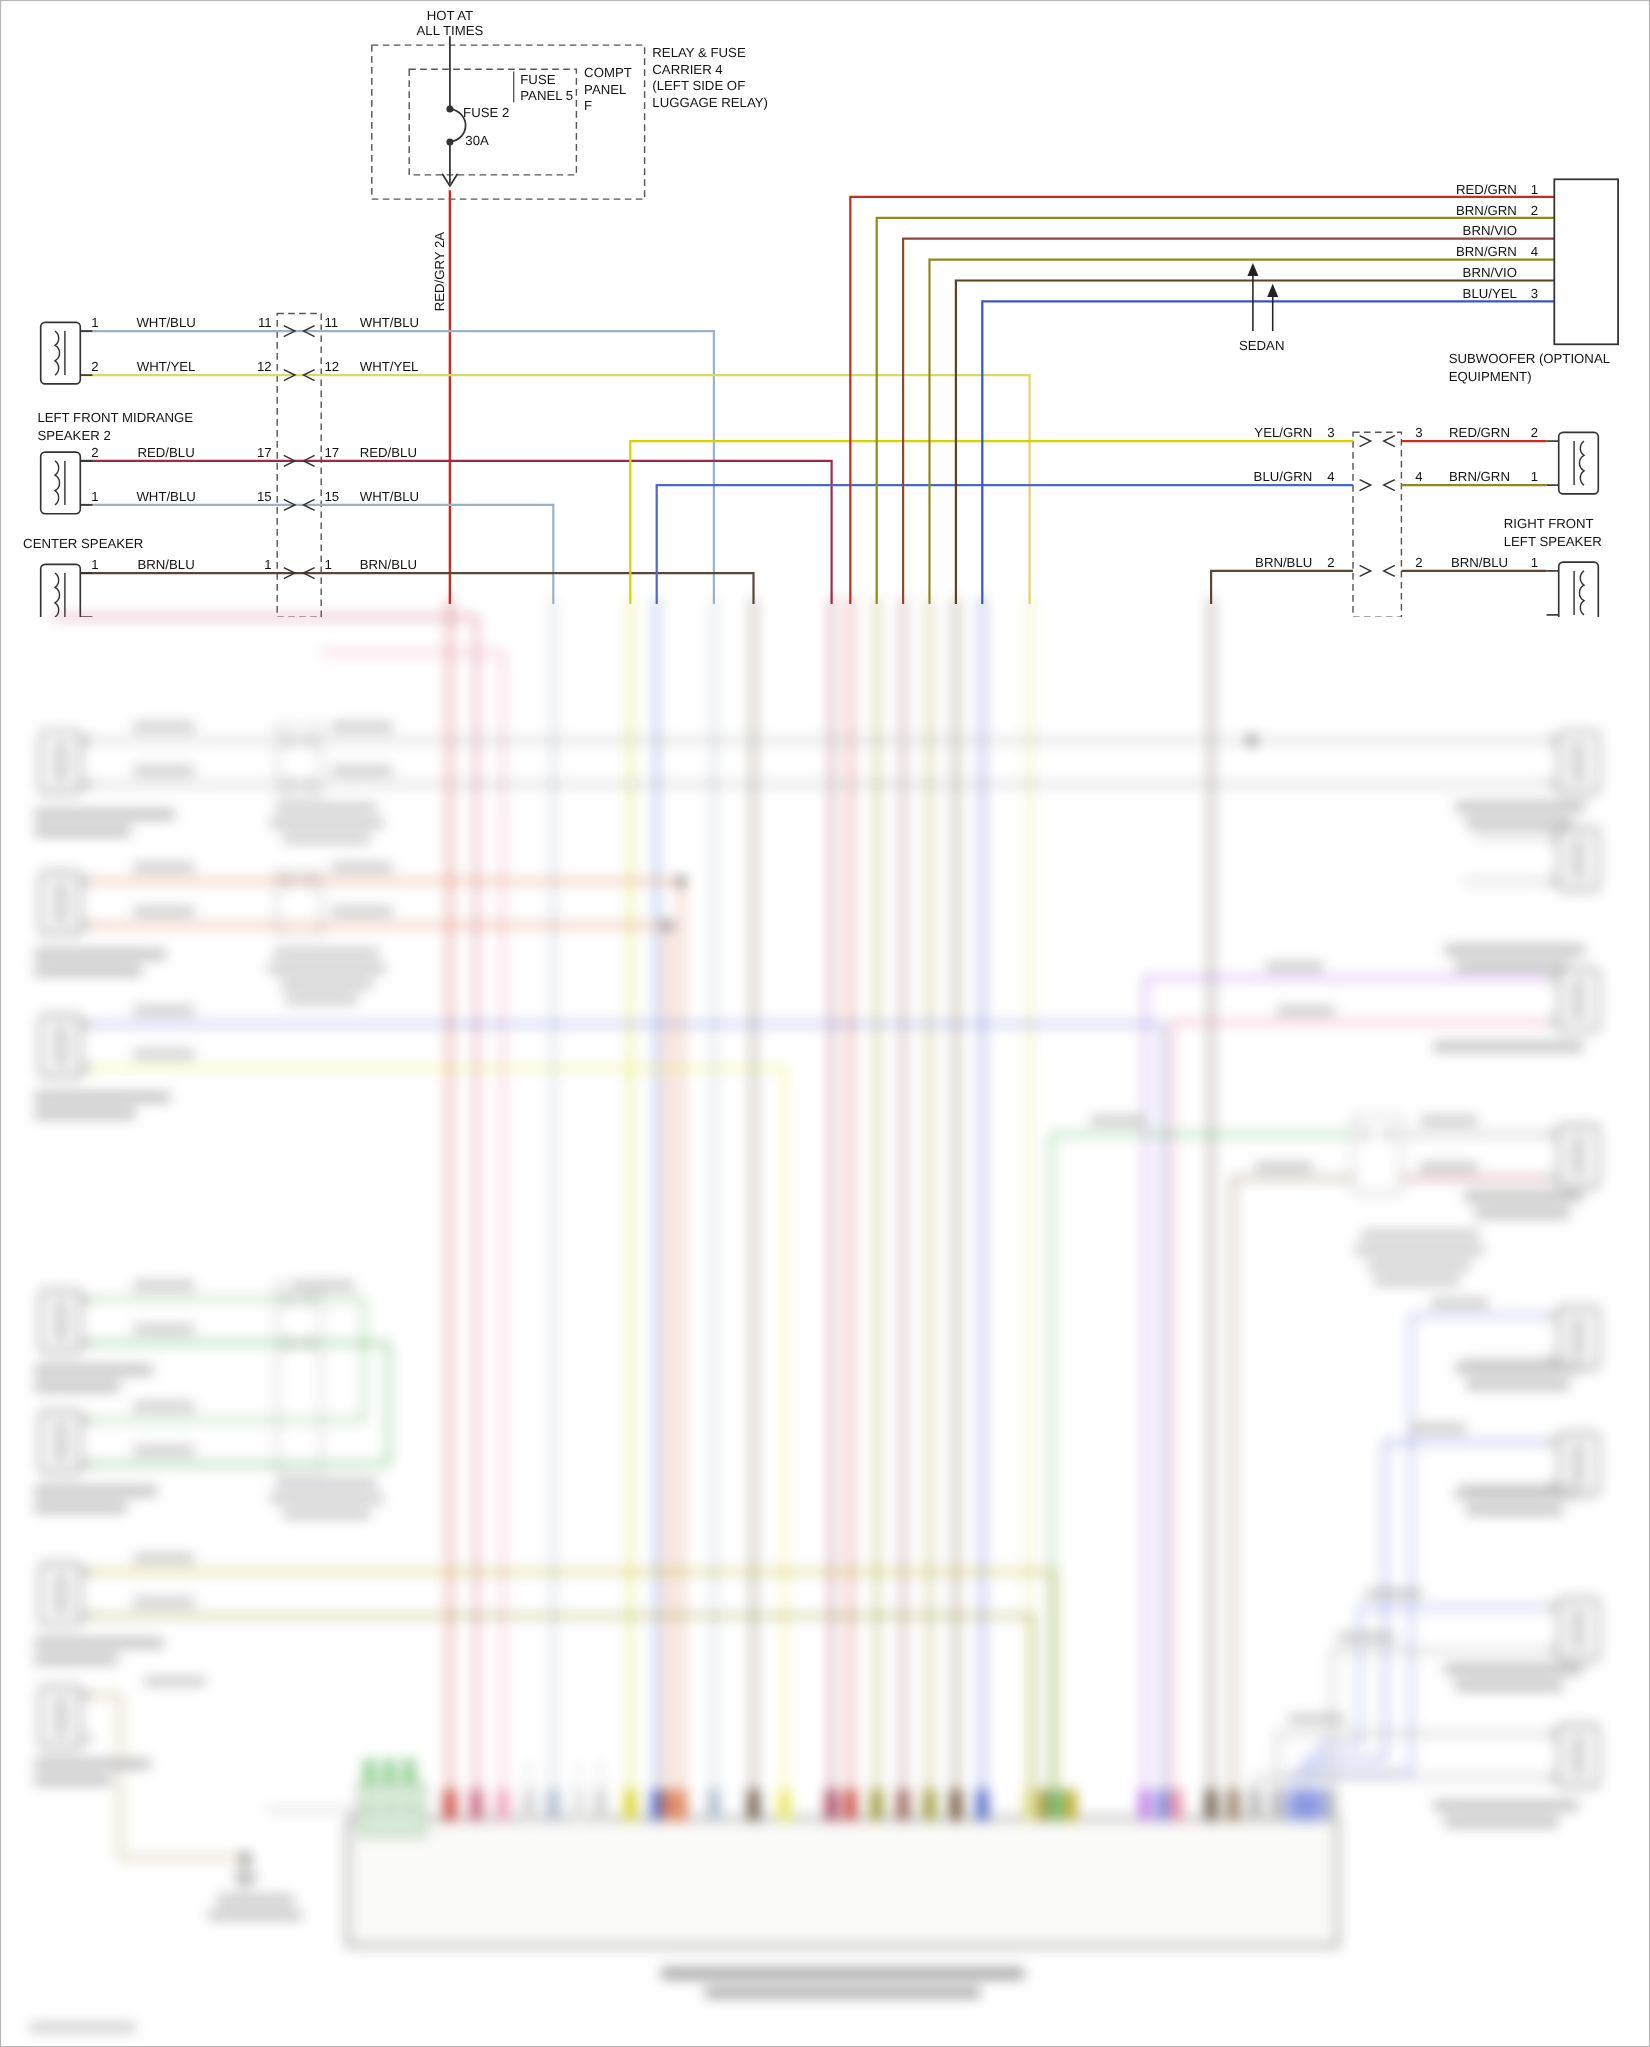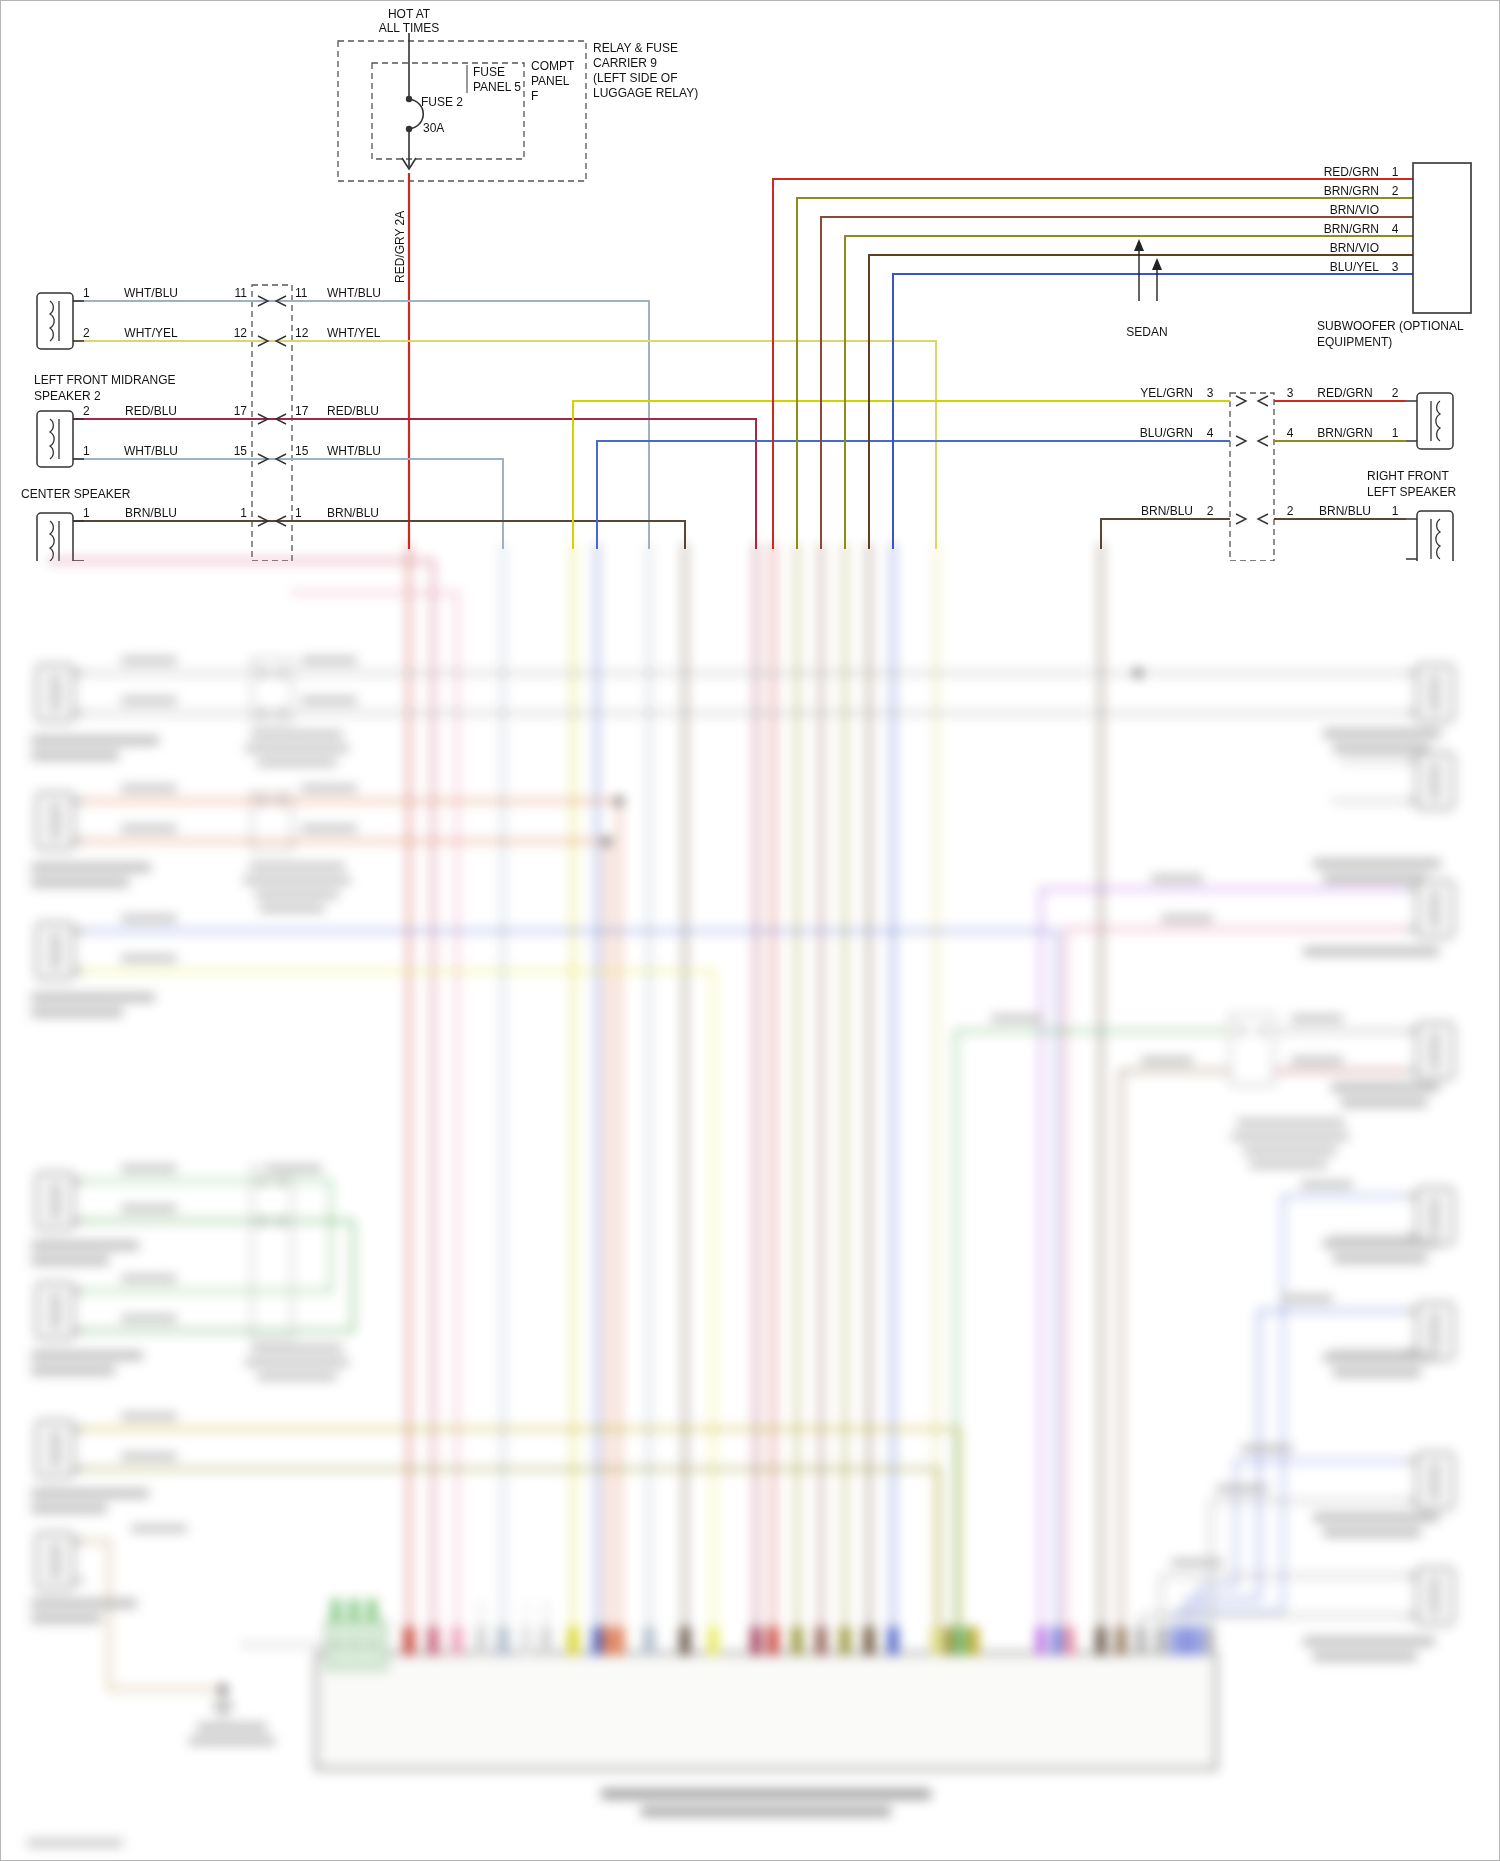--- a/index.html
+++ b/index.html
@@ -346,42 +346,42 @@
         <rect x="196" y="1722" width="70" height="8" rx="2"></rect>
           <rect x="188" y="1736" width="86" height="8" rx="2"></rect>
         <rect x="26" y="1838" width="96" height="8" rx="2" fill="#c4c4c4"></rect>
       </g>
     </svg>
   </div>
 
   <div class="lbl c" style="left:358px;top:6px;width:100px">HOT AT</div>
   <div class="lbl c" style="left:358px;top:20px;width:100px">ALL TIMES</div>
   <div class="lbl" style="left:592px;top:40px">RELAY &amp; FUSE</div>
-  <div class="lbl" style="left:592px;top:55px">CARRIER 9</div>
+  <div class="lbl" style="left:592px;top:55px">CARRIER 4</div>
   <div class="lbl" style="left:592px;top:70px">(LEFT SIDE OF</div>
   <div class="lbl" style="left:592px;top:85px">LUGGAGE RELAY)</div>
   <div class="lbl w" style="left:472px;top:64px;width:56px">FUSE PANEL 5</div>
   <div class="lbl w" style="left:530px;top:58px;width:46px">COMPT PANEL F</div>
   <div class="lbl" style="left:420px;top:94px">FUSE 2</div>
   <div class="lbl" style="left:422px;top:120px">30A</div>
   <div class="lbl rot" style="left:392px;top:282px">RED/GRY  2A</div>
 
   <div class="lbl r" style="left:1262px;top:164px;width:116px">RED/GRN</div>
   <div class="lbl c" style="left:1384px;top:164px;width:20px">1</div>
   <div class="lbl r" style="left:1262px;top:183px;width:116px">BRN/GRN</div>
   <div class="lbl c" style="left:1384px;top:183px;width:20px">2</div>
   <div class="lbl r" style="left:1262px;top:202px;width:116px">BRN/VIO</div>
   <div class="lbl r" style="left:1262px;top:221px;width:116px">BRN/GRN</div>
   <div class="lbl c" style="left:1384px;top:221px;width:20px">4</div>
   <div class="lbl r" style="left:1262px;top:240px;width:116px">BRN/VIO</div>
   <div class="lbl r" style="left:1262px;top:259px;width:116px">BLU/YEL</div>
   <div class="lbl c" style="left:1384px;top:259px;width:20px">3</div>
   <div class="lbl" style="left:1316px;top:318px">SUBWOOFER (OPTIONAL</div>
   <div class="lbl" style="left:1316px;top:334px">EQUIPMENT)</div>
-  <div class="lbl c" style="left:1112px;top:324px;width:68px">SEDAN</div>
+  <div class="lbl c" style="left:1112px;top:306px;width:68px">SEDAN</div>
 
   <div class="lbl" style="left:82px;top:285px;width:14px">1</div>
   <div class="lbl c" style="left:98px;top:285px;width:104px">WHT/BLU</div>
   <div class="lbl r" style="left:214px;top:285px;width:32px">11</div>
   <div class="lbl" style="left:294px;top:285px;width:26px">11</div>
   <div class="lbl" style="left:326px;top:285px">WHT/BLU</div>
   <div class="lbl" style="left:82px;top:325px;width:14px">2</div>
   <div class="lbl c" style="left:98px;top:325px;width:104px">WHT/YEL</div>
   <div class="lbl r" style="left:214px;top:325px;width:32px">12</div>
   <div class="lbl" style="left:294px;top:325px;width:26px">12</div>

